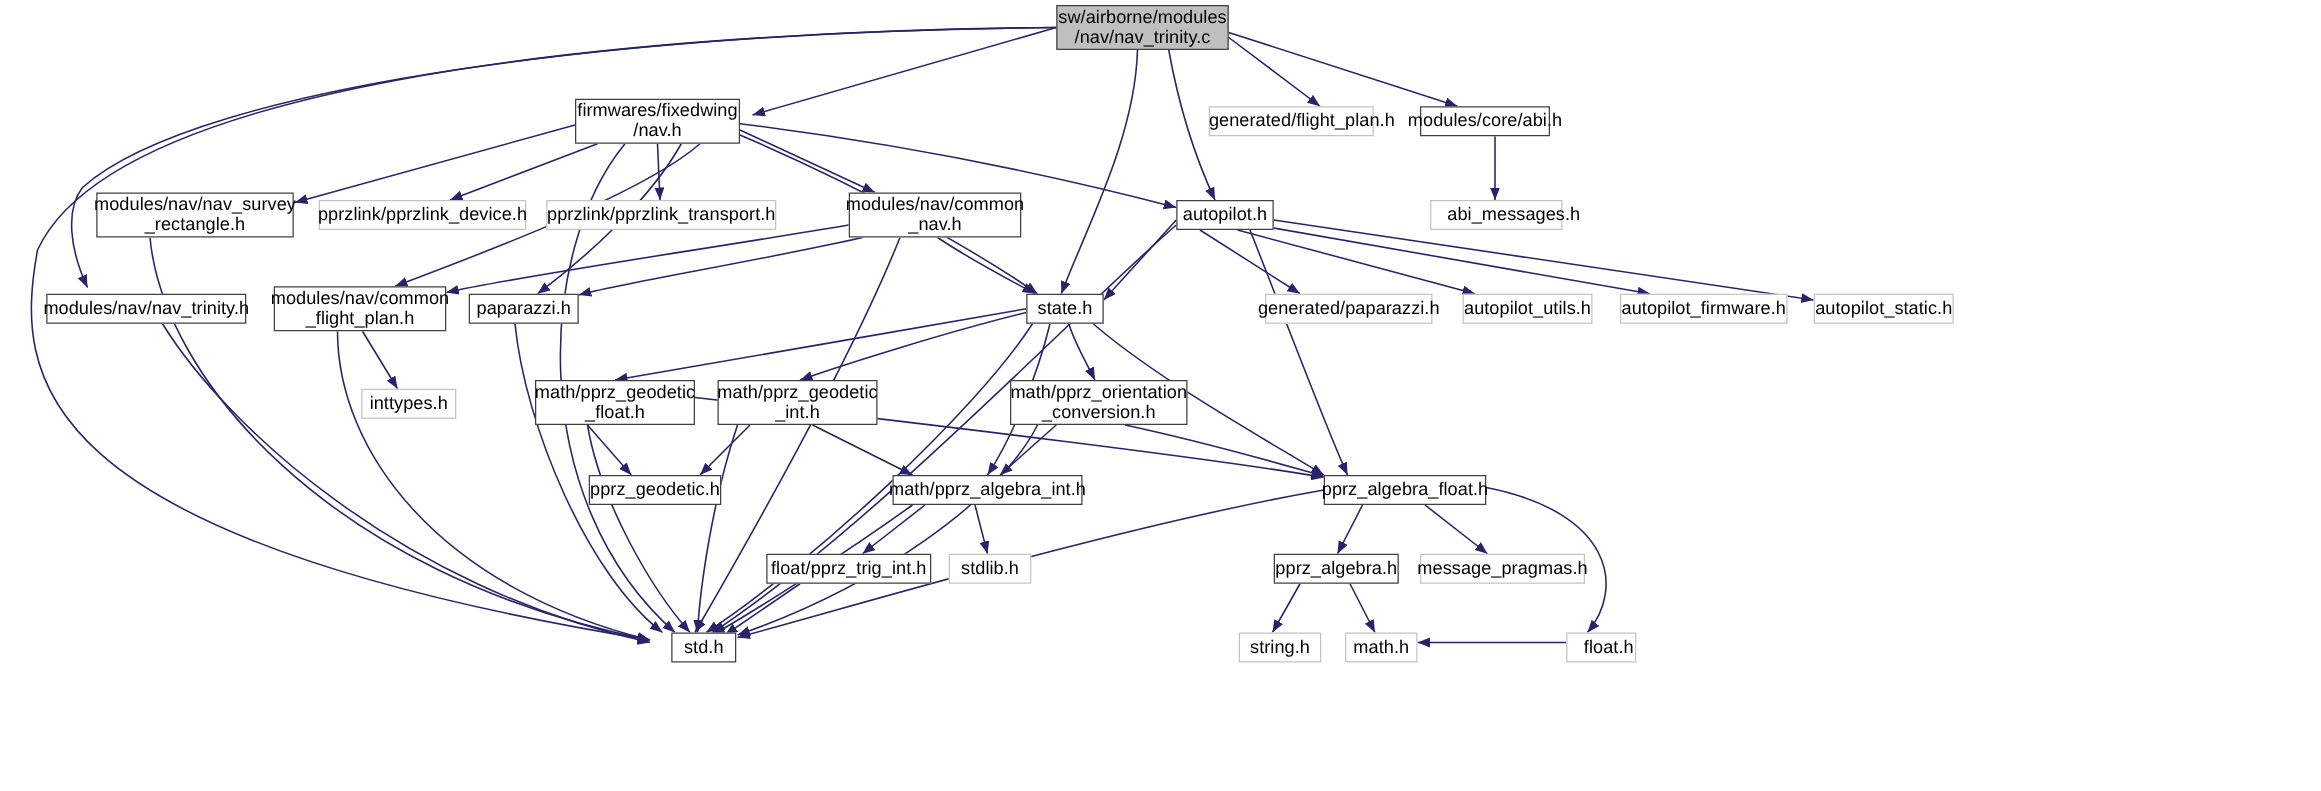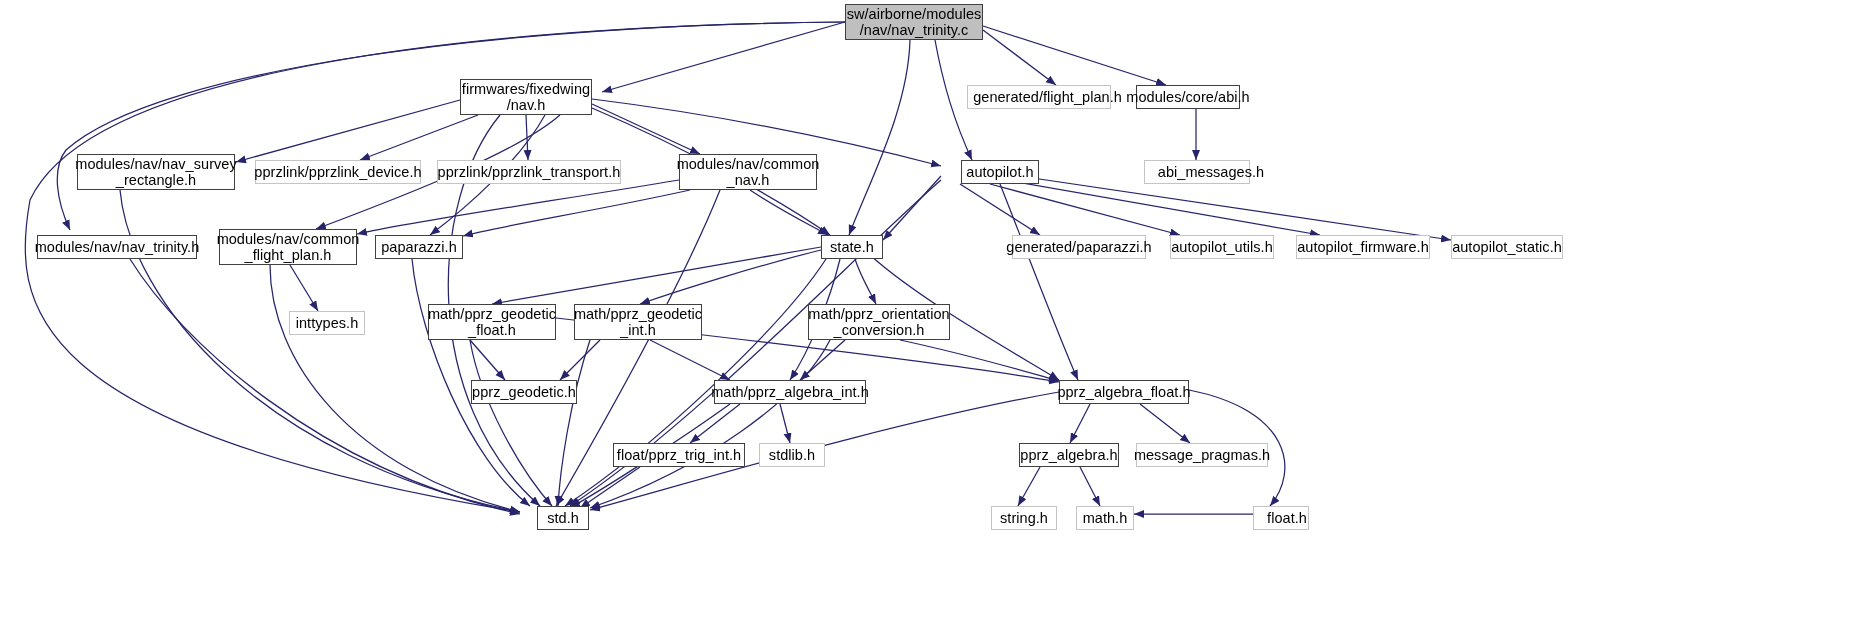--- a/index.html
+++ b/index.html
@@ -85,29 +85,29 @@
         <path d="M 1080,467 L 1100,506" marker-end="url(#ar)" stroke="#27246b"></path>
         <path d="M 640,467 L 580,508" marker-end="url(#ar)" stroke="#27246b"></path>
         <path d="M 1253,514 L 1134,514" marker-end="url(#ar)" stroke="#27246b"></path>
       </g>
   </svg>
   <div id="node-layer">
       <div class="node root" style="left: 845px; top: 4px; width: 138px; height: 36px;">sw/airborne/modules
 /nav/nav_trinity.c</div>
       <div class="node solid" style="left: 460px; top: 79px; width: 132px; height: 36px;">firmwares/fixedwing
 /nav.h</div>
-      <div class="node plain" style="left: 967px; top: 85px; width: 144px; height: 24px; padding-left: 17px;">generated/flight_plan.h</div>
+      <div class="node plain" style="left: 967px; top: 85px; width: 132px; height: 24px; padding-left: 17px;">generated/flight_plan.h</div>
       <div class="node solid" style="left: 1136px; top: 85px; width: 104px; height: 24px;">modules/core/abi.h</div>
       <div class="node solid" style="left: 77px; top: 154px; width: 158px; height: 36px;">modules/nav/nav_survey
 _rectangle.h</div>
       <div class="node plain" style="left: 255px; top: 160px; width: 166px; height: 24px;">pprzlink/pprzlink_device.h</div>
       <div class="node plain" style="left: 437px; top: 160px; width: 184px; height: 24px;">pprzlink/pprzlink_transport.h</div>
       <div class="node solid" style="left: 679px; top: 154px; width: 138px; height: 36px;">modules/nav/common
 _nav.h</div>
-      <div class="node solid" style="left: 941px; top: 160px; width: 78px; height: 24px; margin-left: 20px;">autopilot.h</div>
+      <div class="node solid" style="left: 941px; top: 160px; width: 78px; height: 24px;">autopilot.h</div>
       <div class="node plain" style="left: 1144px; top: 160px; width: 106px; height: 24px; padding-left: 28px;">abi_messages.h</div>
       <div class="node solid" style="left: 37px; top: 235px; width: 160px; height: 24px;">modules/nav/nav_trinity.h</div>
       <div class="node solid" style="left: 219px; top: 229px; width: 138px; height: 36px;">modules/nav/common
 _flight_plan.h</div>
       <div class="node solid" style="left: 375px; top: 235px; width: 88px; height: 24px;">paparazzi.h</div>
       <div class="node solid" style="left: 821px; top: 235px; width: 62px; height: 24px;">state.h</div>
       <div class="node plain" style="left: 1012px; top: 235px; width: 134px; height: 24px;">generated/paparazzi.h</div>
       <div class="node plain" style="left: 1170px; top: 235px; width: 104px; height: 24px;">autopilot_utils.h</div>
       <div class="node plain" style="left: 1296px; top: 235px; width: 134px; height: 24px;">autopilot_firmware.h</div>
       <div class="node plain" style="left: 1451px; top: 235px; width: 112px; height: 24px;">autopilot_static.h</div>

